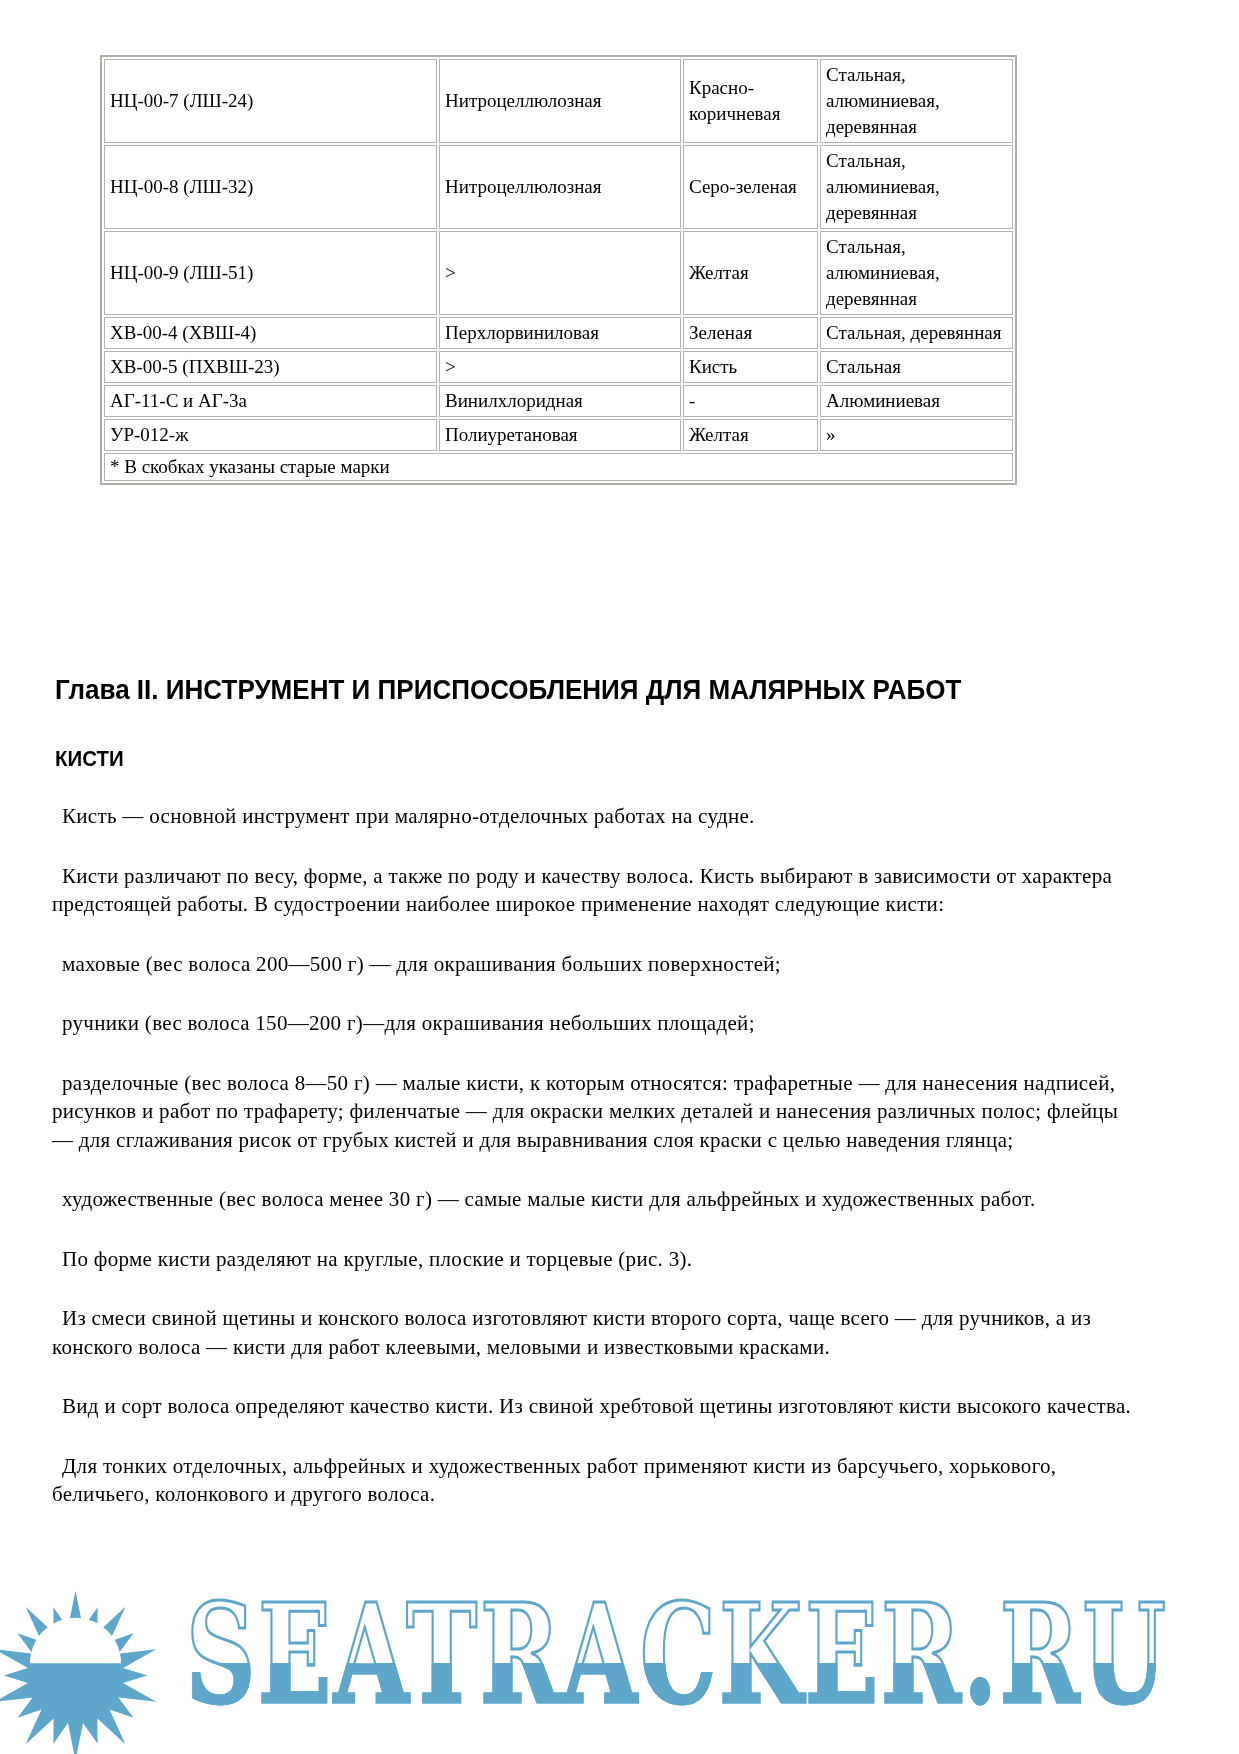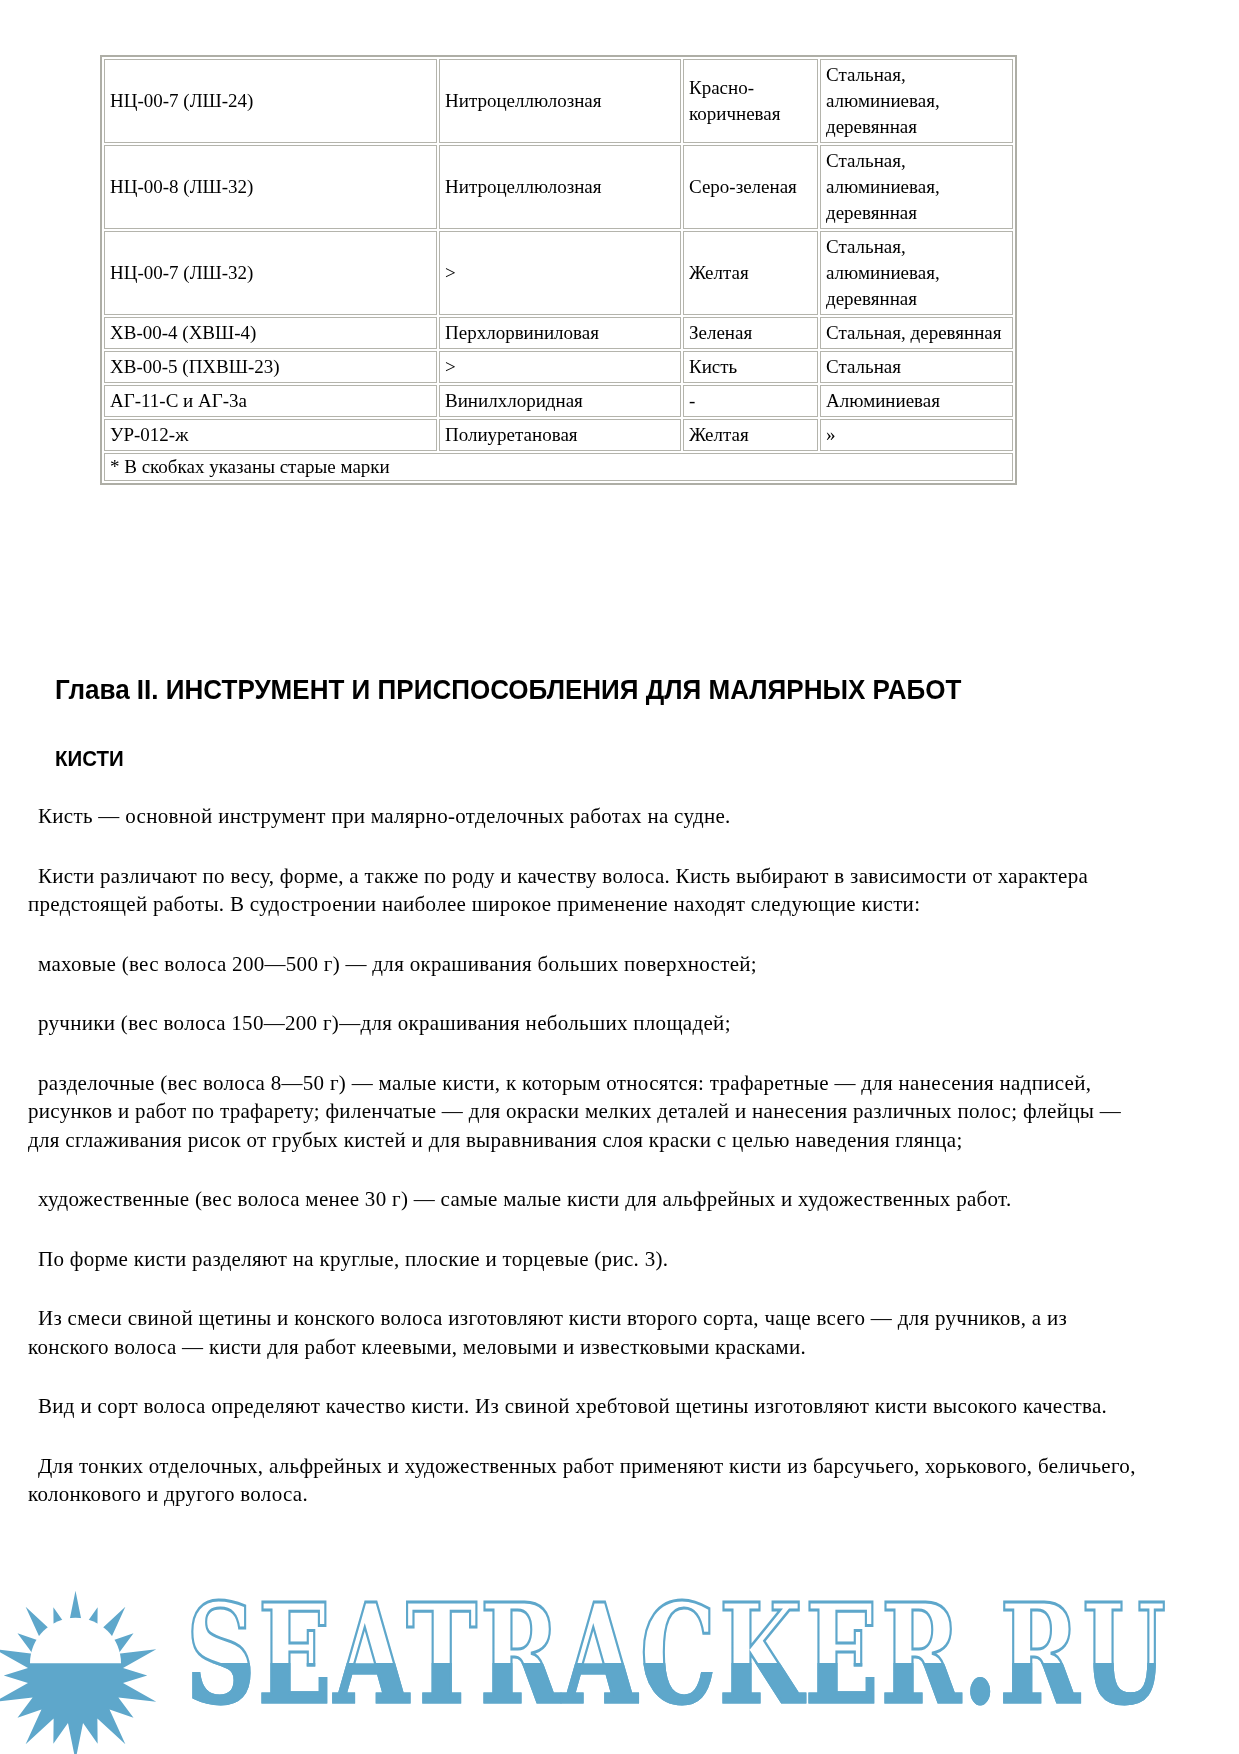--- a/index.html
+++ b/index.html
@@ -49,21 +49,21 @@
   .section-heading{
     margin:42px 0 0 55px;
     font-family:"Liberation Sans", sans-serif;
     font-weight:bold;
     font-size:22px;
     line-height:24px;
     transform:scaleX(0.93);
     transform-origin:0 50%;
   }
   .paragraphs{
-    margin:0 102px 0 28px;
+    margin:0 102px 0 52px;
     font-size:21px;
     letter-spacing:0.3px;
     line-height:28.5px;
   }
   .paragraphs p{
     margin:31px 0;
     text-indent:10px;
   }
 
   
@@ -120,21 +120,21 @@
             <td>Красно-коричневая</td>
             <td>Стальная, алюминиевая, деревянная</td>
           </tr>
           <tr>
             <td>НЦ-00-8 (ЛШ-32)</td>
             <td>Нитроцеллюлозная</td>
             <td>Серо-зеленая</td>
             <td>Стальная, алюминиевая, деревянная</td>
           </tr>
           <tr>
-            <td>НЦ-00-7 (ЛШ-32)</td>
+            <td>НЦ-00-9 (ЛШ-51)</td>
             <td>&gt;</td>
             <td>Желтая</td>
             <td>Стальная, алюминиевая, деревянная</td>
           </tr>
           <tr>
             <td>ХВ-00-4 (ХВШ-4)</td>
             <td>Перхлорвиниловая</td>
             <td>Зеленая</td>
             <td>Стальная, деревянная</td>
           </tr>

